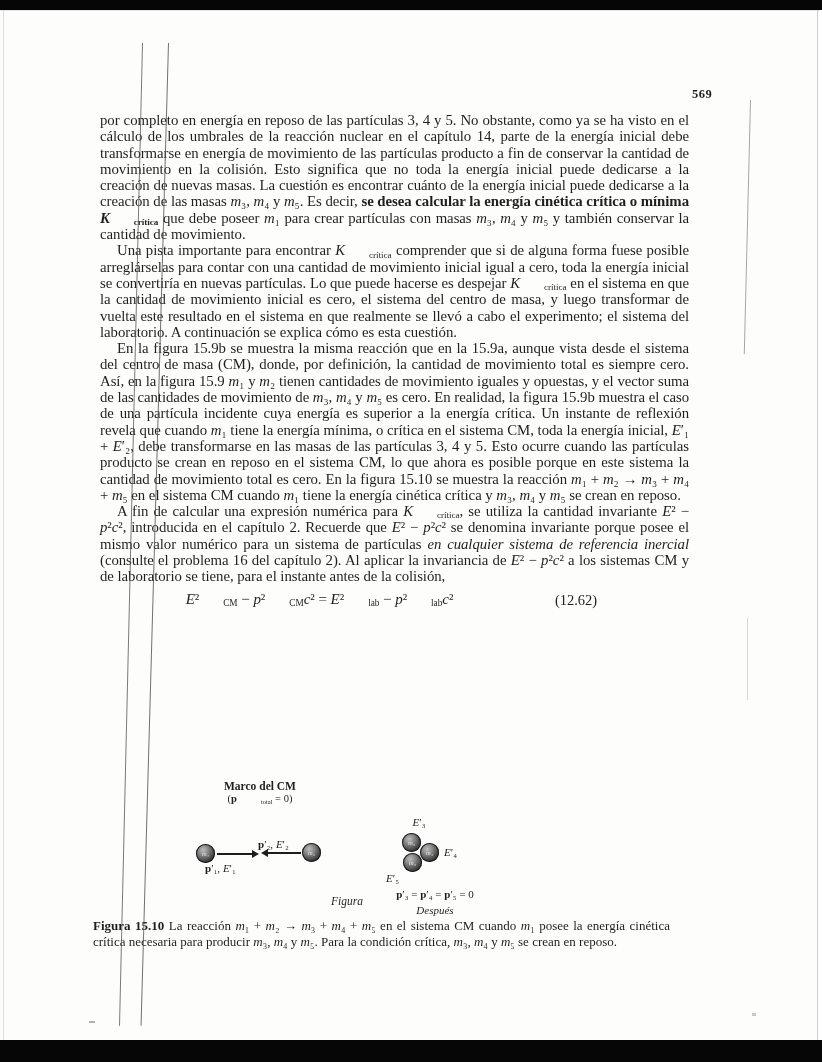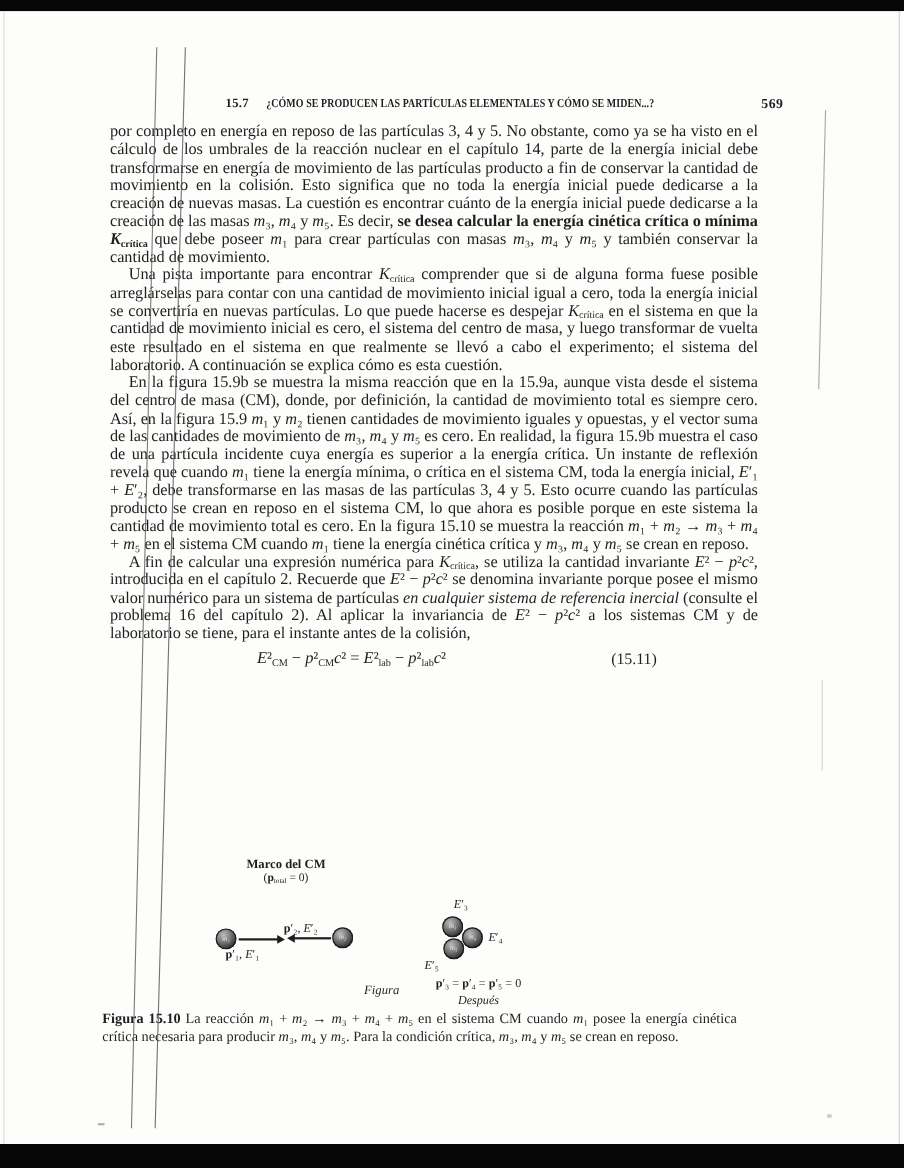--- a/index.html
+++ b/index.html
@@ -23,21 +23,21 @@
   .running-head .sec{display:inline-block;margin-right:16px;letter-spacing:.3px;}
   .running-head .title{display:inline-block;font-size:11px;letter-spacing:.1px;
         transform:scaleX(.82);transform-origin:left center;}
   .pageno{position:absolute;left:692px;top:87px;font-weight:bold;font-size:12.5px;letter-spacing:.5px;}
 
   
   .body-text{position:absolute;left:100px;top:112px;width:589px;font-size:14.8px;line-height:16.3px;
              text-align:justify;letter-spacing:-0.05px;}
   .body-text p{margin:0;}
   .body-text p.indent{text-indent:17px;}
-  sub{font-size:62%;vertical-align:-0.25em;line-height:0;}
+  sub{font-size:62%;vertical-align:-0.25em;line-height:0;margin-left:24px;}
   .equation-row{position:relative;text-align:center;margin:6px 0 5px 0;padding-right:150px;font-size:15px;}
   .eq-number{position:absolute;right:92px;top:1px;font-size:14.5px;}
 
   
   .figure{position:absolute;left:90px;top:778px;width:600px;height:150px;font-size:11px;}
   .figure .abs{position:absolute;}
   .fig-title{left:105px;top:2px;width:130px;text-align:center;font-weight:bold;font-size:11.5px;}
   .fig-subtitle{left:105px;top:15px;width:130px;text-align:center;font-size:10.5px;}
   .sphere{position:absolute;width:19px;height:19px;border-radius:50%;
           background:radial-gradient(circle at 38% 32%, #bdbdbd 0%, #8a8a8a 28%, #3a3a3a 68%, #161616 100%);
@@ -69,33 +69,30 @@
 </style>
 </head>
 <body>
 
 <div class="screen">
   <div class="bar top"></div>
   <div class="page"></div>
   <div class="edge l"></div>
   <div class="edge r"></div>
 
-  <div class="running-head">
-    <span class="sec">15.7</span><span class="title">¿CÓMO SE PRODUCEN LAS PARTÍCULAS ELEMENTALES Y CÓMO SE MIDEN...?</span>
-  </div>
   <div class="pageno">569</div>
 
   <div class="body-text">
     <p>por completo en energía en reposo de las partículas 3, 4 y 5. No obstante, como ya se ha visto en el cálculo de los umbrales de la reacción nuclear en el capítulo 14, parte de la energía inicial debe transformarse en energía de movimiento de las partículas producto a fin de conservar la cantidad de movimiento en la colisión. Esto significa que no toda la energía inicial puede dedicarse a la creación de nuevas masas. La cuestión es encontrar cuánto de la energía inicial puede dedicarse a la creación de las masas <i>m</i>₃, <i>m</i>₄ y <i>m</i>₅. Es decir, <b>se desea calcular la energía cinética crítica o mínima <i>K</i><sub>crítica</sub></b> que debe poseer <i>m</i>₁ para crear partículas con masas <i>m</i>₃, <i>m</i>₄ y <i>m</i>₅ y también conservar la cantidad de movimiento.</p>
     <p class="indent">Una pista importante para encontrar <i>K</i><sub>crítica</sub> comprender que si de alguna forma fuese posible arreglárselas para contar con una cantidad de movimiento inicial igual a cero, toda la energía inicial se convertiría en nuevas partículas. Lo que puede hacerse es despejar <i>K</i><sub>crítica</sub> en el sistema en que la cantidad de movimiento inicial es cero, el sistema del centro de masa, y luego transformar de vuelta este resultado en el sistema en que realmente se llevó a cabo el experimento; el sistema del laboratorio. A continuación se explica cómo es esta cuestión.</p>
     <p class="indent">En la figura 15.9b se muestra la misma reacción que en la 15.9a, aunque vista desde el sistema del centro de masa (CM), donde, por definición, la cantidad de movimiento total es siempre cero. Así, en la figura 15.9 <i>m</i>₁ y <i>m</i>₂ tienen cantidades de movimiento iguales y opuestas, y el vector suma de las cantidades de movimiento de <i>m</i>₃, <i>m</i>₄ y <i>m</i>₅ es cero. En realidad, la figura 15.9b muestra el caso de una partícula incidente cuya energía es superior a la energía crítica. Un instante de reflexión revela que cuando <i>m</i>₁ tiene la energía mínima, o crítica en el sistema CM, toda la energía inicial, <i>E</i>′₁ + <i>E</i>′₂, debe transformarse en las masas de las partículas 3, 4 y 5. Esto ocurre cuando las partículas producto se crean en reposo en el sistema CM, lo que ahora es posible porque en este sistema la cantidad de movimiento total es cero. En la figura 15.10 se muestra la reacción <i>m</i>₁ + <i>m</i>₂ → <i>m</i>₃ + <i>m</i>₄ + <i>m</i>₅ en el sistema CM cuando <i>m</i>₁ tiene la energía cinética crítica y <i>m</i>₃, <i>m</i>₄ y <i>m</i>₅ se crean en reposo.</p>
     <p class="indent">A fin de calcular una expresión numérica para <i>K</i><sub>crítica</sub>, se utiliza la cantidad invariante <i>E</i>² − <i>p</i>²<i>c</i>², introducida en el capítulo 2. Recuerde que <i>E</i>² − <i>p</i>²<i>c</i>² se denomina invariante porque posee el mismo valor numérico para un sistema de partículas <i>en cualquier sistema de referencia inercial</i> (consulte el problema 16 del capítulo 2). Al aplicar la invariancia de <i>E</i>² − <i>p</i>²<i>c</i>² a los sistemas CM y de laboratorio se tiene, para el instante antes de la colisión,</p>
     <div class="equation-row">
       <span><i>E</i>²<sub>CM</sub> − <i>p</i>²<sub>CM</sub><i>c</i>² = <i>E</i>²<sub>lab</sub> − <i>p</i>²<sub>lab</sub><i>c</i>²</span>
-      <span class="eq-number">(15.11)</span>
+      <span class="eq-number">(12.62)</span>
     </div>
   </div>
 
   <div class="figure">
     <div class="abs fig-title">Marco del CM</div>
     <div class="abs fig-subtitle">(<b>p</b><sub>total</sub> = 0)</div>
 
     <div class="sphere" style="left:106px;top:66px;">
         <span>m₁</span>
       </div>

